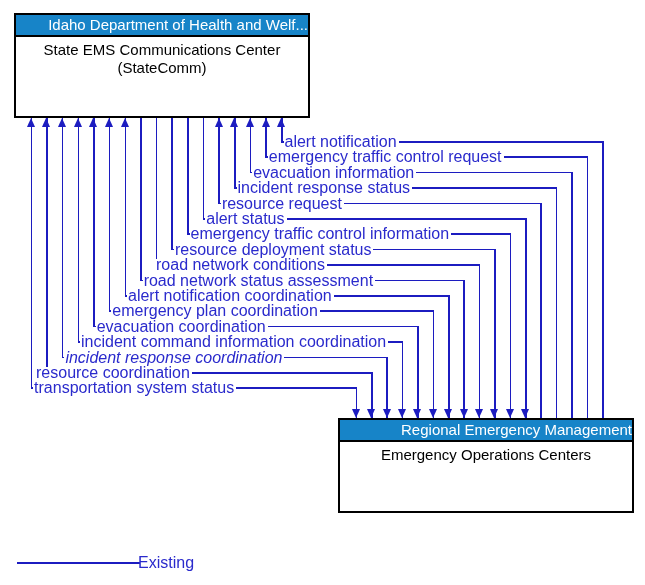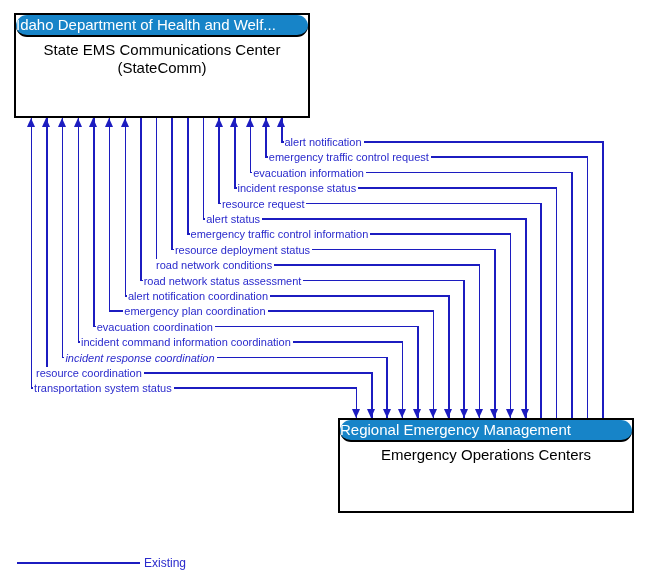--- a/index.html
+++ b/index.html
@@ -28,25 +28,24 @@
     background: #ffffff;
   }
   #top-box   { left: 14px;  top: 13px;  height: 105px; }
   #bottom-box{ left: 338px; top: 418px; height: 95px; }
   .ebox-header {
     height: 20px;
     line-height: 20px;
     background: var(--header-bg);
     color: var(--header-text);
     font-size: 15px;
-    text-align: left;
+    text-align: right;
     white-space: nowrap;
     overflow: hidden;
     border-bottom: 2px solid var(--box-border);
-    border-radius: 11px;
   }
   .ebox-body {
     text-align: center;
     color: #000000;
     font-size: 15px;
     line-height: 18px;
     padding-top: 4px;
   }
   .vline, .hline {
     position: absolute;
@@ -61,40 +60,40 @@
     border-left: 4.5px solid transparent;
     border-right: 4.5px solid transparent;
   }
   .arrow-up   { border-bottom: 9px solid var(--line-color); }
   .arrow-down { border-top: 9px solid var(--line-color); }
   .flow-label {
     position: absolute;
     transform: translateY(-50%);
     background: #ffffff;
     color: var(--flow-text-color);
-    font-size: 11px;
+    font-size: 16px;
     line-height: 12px;
     padding: 0 2px 0 1px;
     white-space: nowrap;
   }
   .legend-line {
     position: absolute;
     left: 17px;
     top: 562px;
     width: 123px;
     height: 1.5px;
     background: var(--line-color);
   }
   .legend-text {
     position: absolute;
-    left: 144px;
+    left: 138px;
     top: 563px;
     transform: translateY(-50%);
     color: var(--flow-text-color);
-    font-size: 12px;
+    font-size: 16px;
     white-space: nowrap;
   }
 </style>
 </head>
 <body>
 
 <div id="canvas" style="--header-bg: #1784c8; --header-text: #ffffff; --line-color: #1c1cc0; --flow-text-color: #2a2acc; --box-border: #000000;">
 
   <div class="ebox" id="top-box">
     <div class="ebox-header">Idaho Department of Health and Welf...</div>
@@ -166,21 +165,21 @@
       <div class="hline" style="left: 124.5px; top: 295px; width: 325px;"></div>
       <div class="vline" style="left: 448px; top: 295px; height: 123px;"></div>
       <div class="arrow-up" style="left: 120.7px; top: 118px;"></div>
       <div class="arrow-down" style="left: 444.2px; top: 409px;"></div>
       <div class="flow-label" style="left: 127px; top: 296px;">alert notification coordination</div>
       <div class="vline" style="left: 108.85px; top: 118px; height: 192.4px;"></div>
       <div class="hline" style="left: 108.85px; top: 310.4px; width: 325.25px;"></div>
       <div class="vline" style="left: 432.6px; top: 310.4px; height: 107.6px;"></div>
       <div class="arrow-up" style="left: 105.05px; top: 118px;"></div>
       <div class="arrow-down" style="left: 428.8px; top: 409px;"></div>
-      <div class="flow-label" style="left: 111.35px; top: 311.4px; margin-left: 12px;">emergency plan coordination</div>
+      <div class="flow-label" style="left: 111.35px; top: 311.4px;">emergency plan coordination</div>
       <div class="vline" style="left: 93.2px; top: 118px; height: 207.8px;"></div>
       <div class="hline" style="left: 93.2px; top: 325.8px; width: 325.5px;"></div>
       <div class="vline" style="left: 417.2px; top: 325.8px; height: 92.2px;"></div>
       <div class="arrow-up" style="left: 89.4px; top: 118px;"></div>
       <div class="arrow-down" style="left: 413.4px; top: 409px;"></div>
       <div class="flow-label" style="left: 95.7px; top: 326.8px;">evacuation coordination</div>
       <div class="vline" style="left: 77.55px; top: 118px; height: 223.2px;"></div>
       <div class="hline" style="left: 77.55px; top: 341.2px; width: 325.75px;"></div>
       <div class="vline" style="left: 401.8px; top: 341.2px; height: 76.8px;"></div>
       <div class="arrow-up" style="left: 73.75px; top: 118px;"></div>

